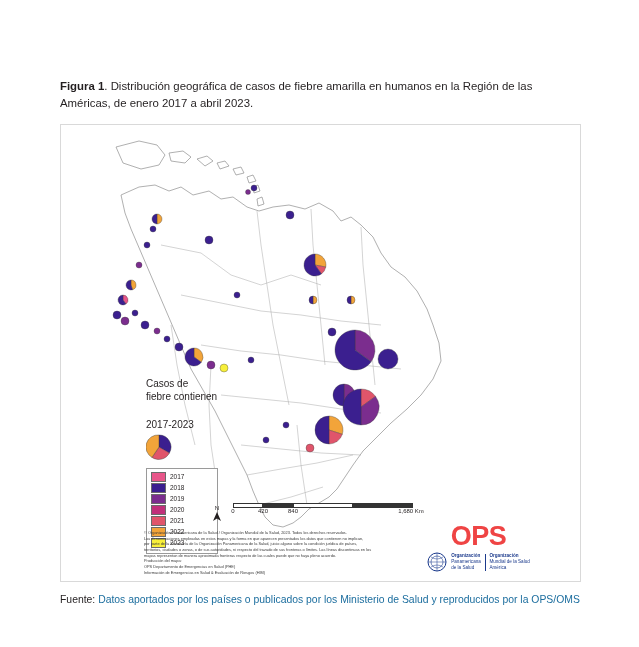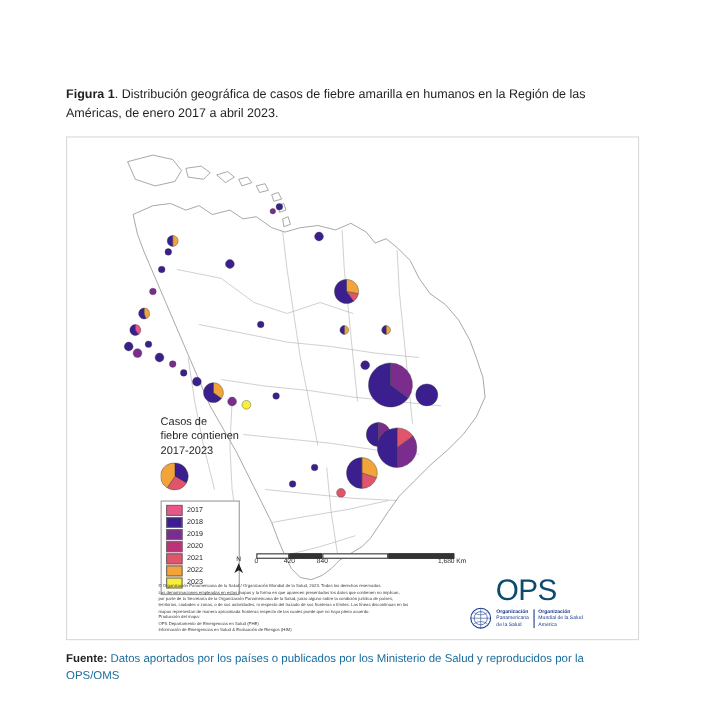--- a/index.html
+++ b/index.html
@@ -60,21 +60,21 @@
     top: 253px;
     width: 110px;
   }
   .legend-title {
     font-size: 10px;
     line-height: 1.25;
     color: #231f20;
   }
   .legend-sub {
     font-size: 10px;
-    margin-top: 2px;
+    margin-top: 16px;
     color: #231f20;
   }
   .legend-pie {
     margin-top: 4px;
     width: 26px;
     height: 26px;
   }
   .legend-box {
     margin-top: 4px;
     border: 1px solid #9a9a9a;
@@ -151,23 +151,23 @@
   
   .paho {
     position: absolute;
     right: 14px;
     top: 398px;
     width: 175px;
     text-align: right;
   }
   .paho-word {
     font-size: 27px;
-    font-weight: normal;
+    font-weight: bold;
     letter-spacing: -0.5px;
-    color: #0c4a6e;
+    color: #ef4444;
     line-height: 1;
     text-align: center;
   }
   .paho-row {
     display: flex;
     align-items: center;
     justify-content: center;
     margin-top: 2px;
     gap: 4px;
   }
@@ -192,21 +192,21 @@
     position: absolute;
     left: 60px;
     top: 576px;
     width: 520px;
     font-size: 10.4px;
     line-height: 1.45;
     color: #1b6d9e;
   }
   .source b {
     color: #231f20;
-    font-weight: bold;
+    font-weight: normal;
   }
 </style>
 </head>
 <body>
 
 <div class="page">
 
   <div class="figure-caption">
     <b>Figura 1</b><span>. Distribución geográfica de casos de fiebre amarilla en humanos en la Región de las Américas, de enero 2017 a abril 2023.</span>
   </div>

